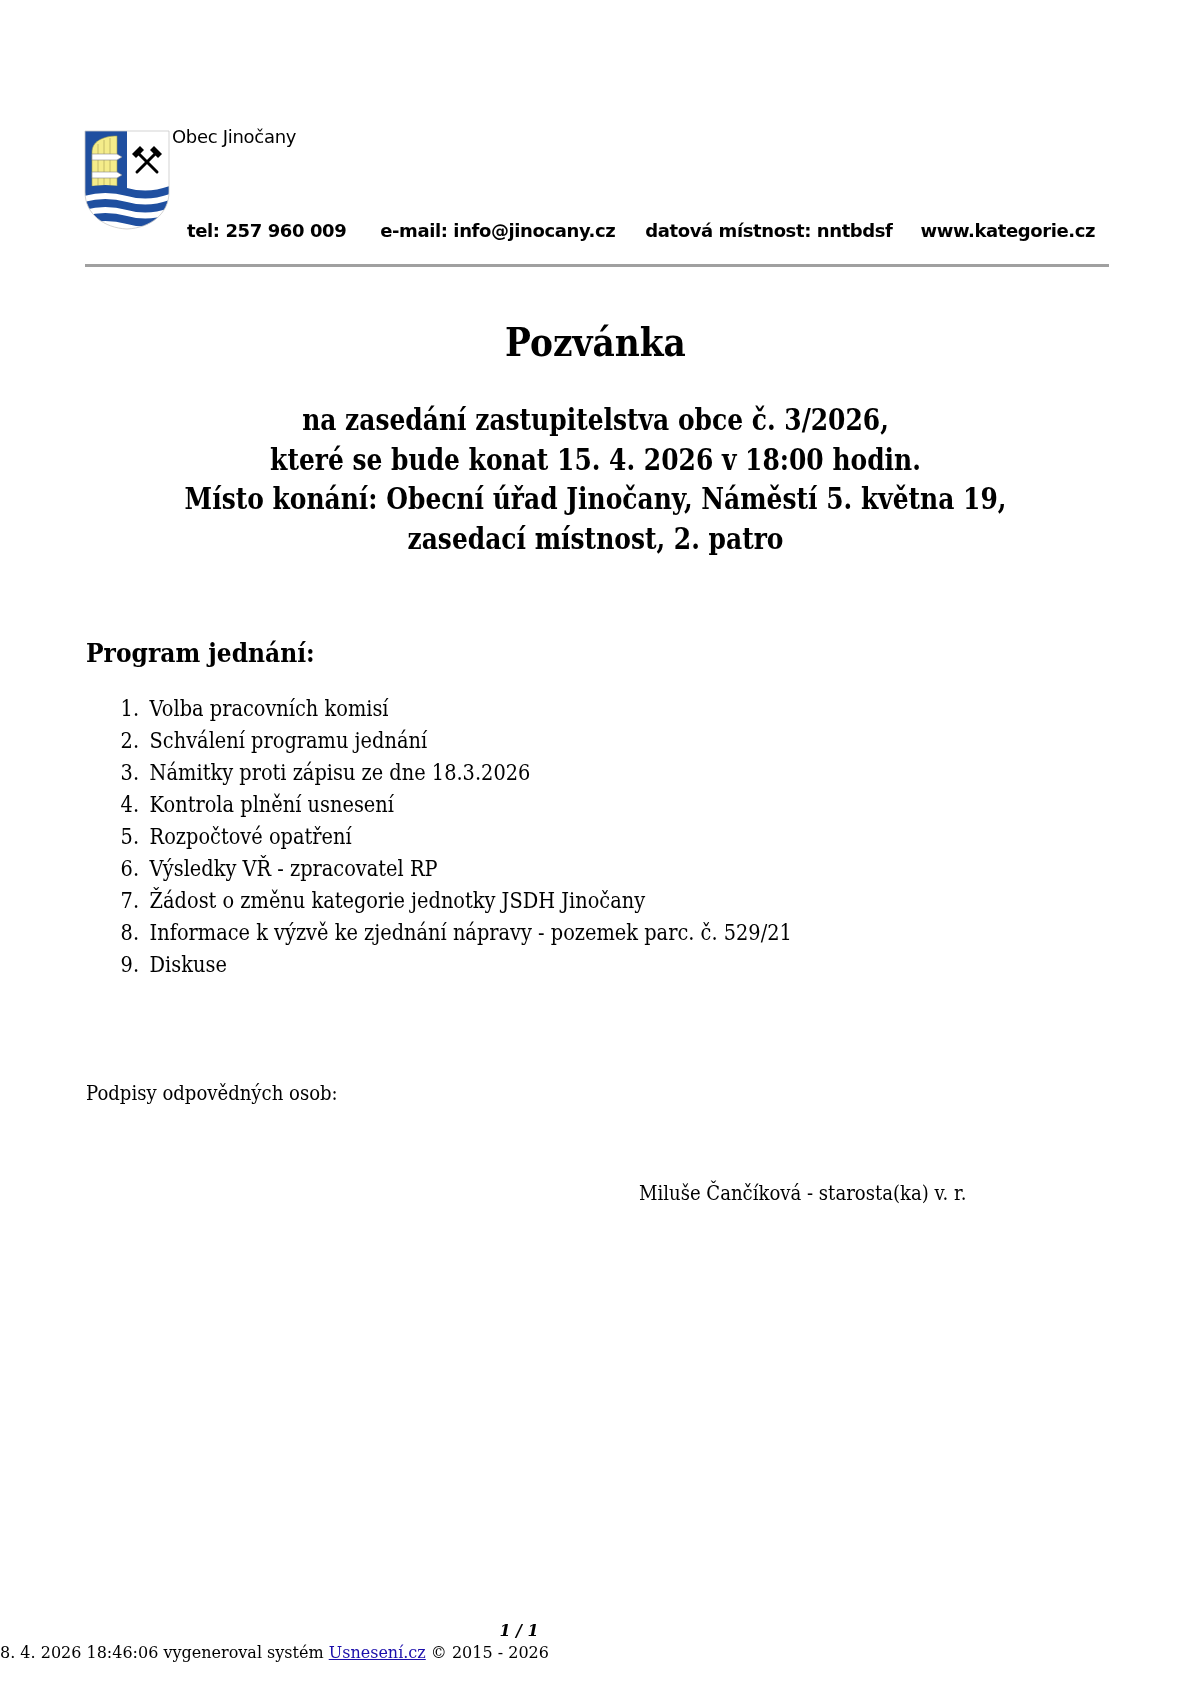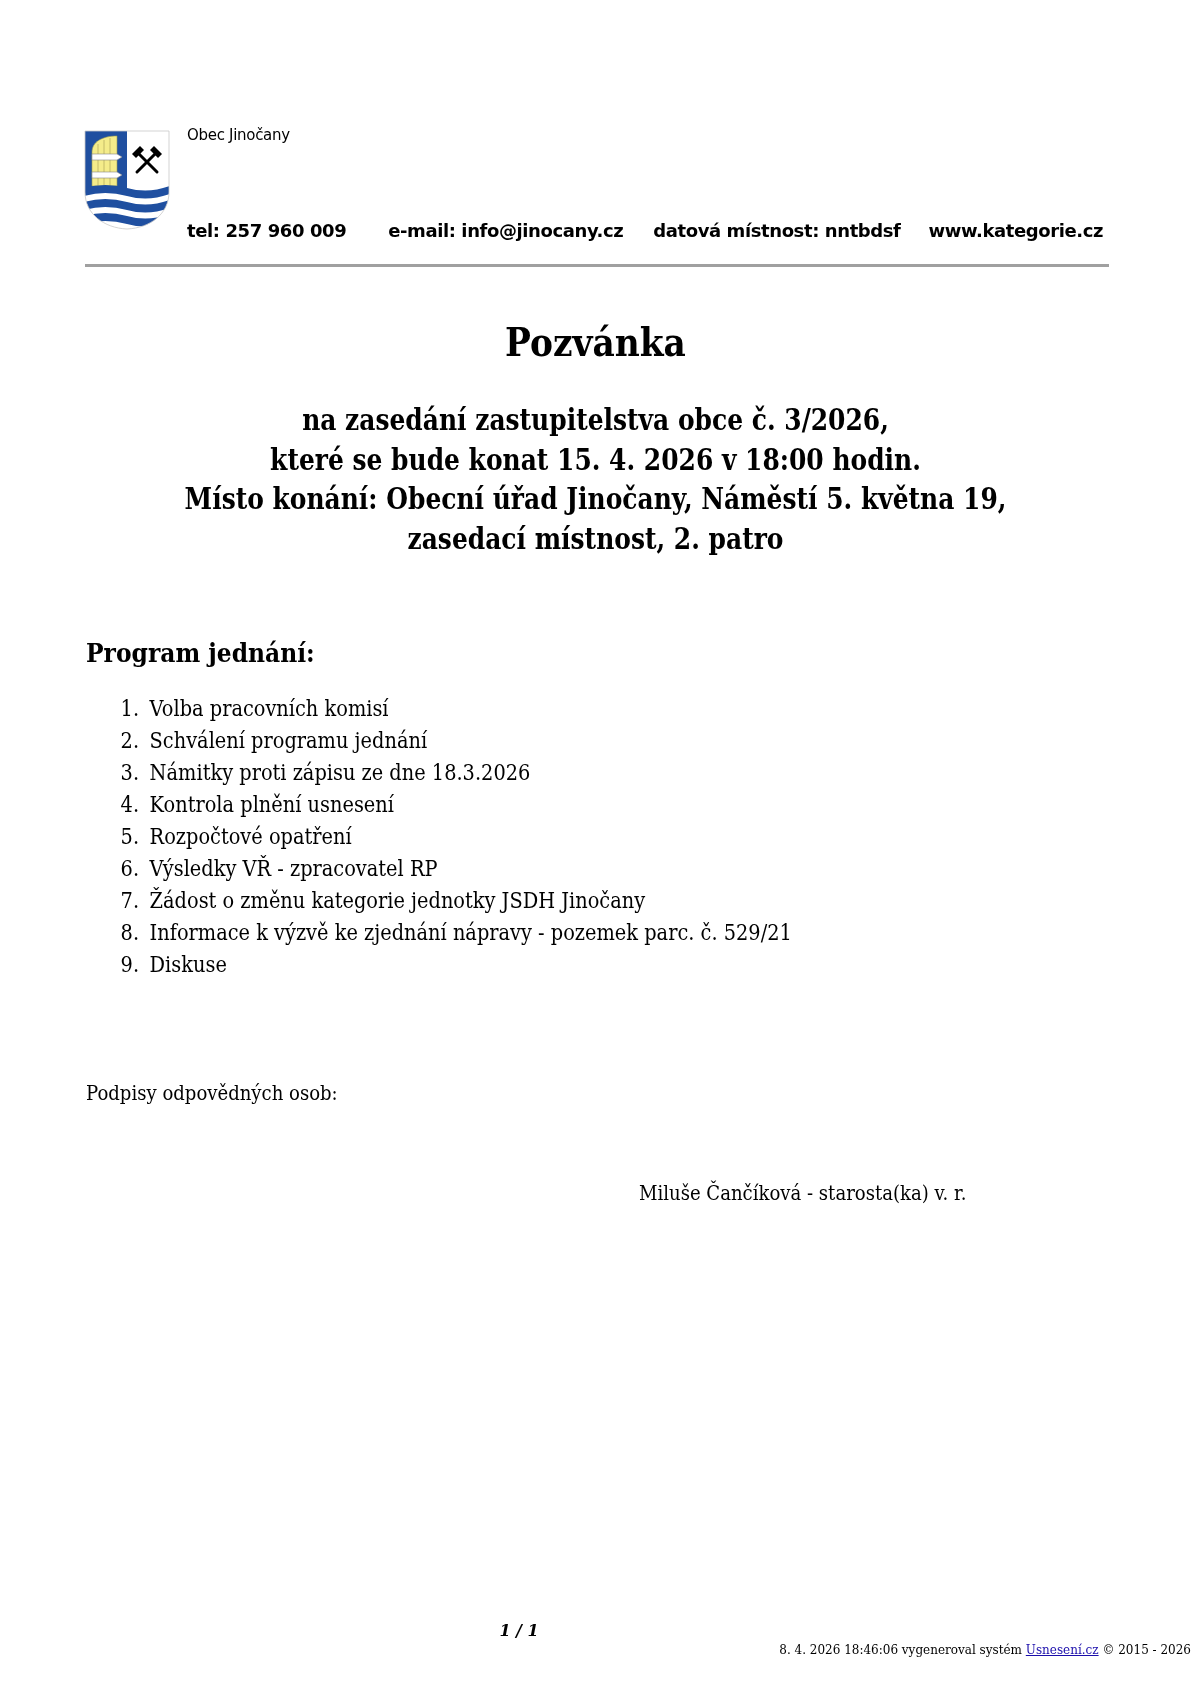--- a/index.html
+++ b/index.html
@@ -1,46 +1,46 @@
 <!DOCTYPE html>
 <html><head>
   <meta charset="utf-8">
   <style>
     html, body { margin: 0; padding: 0; background: #ffffff; }
     body { width: 1191px; height: 1684px; position: relative; overflow: hidden; color: #000; }
     .page { position: absolute; left: 0; top: 0; width: 1191px; height: 1684px; }
 
     
     .logo { position: absolute; left: 84px; top: 130px; width: 86px; height: 100px; }
-    .hdr-name { position: absolute; left: 187px; top: 126px; font-family: "DejaVu Sans", sans-serif; font-size: 15px; font-weight: normal; letter-spacing: -0.3px; text-align: right; }
+    .hdr-name { position: absolute; left: 172px; top: 126px; font-family: "DejaVu Sans", sans-serif; font-size: 18px; font-weight: normal; letter-spacing: -0.3px; text-align: right; }
     .hdr-addr { position: absolute; left: 187px; top: 161px; font-family: "DejaVu Sans", sans-serif; font-size: 18px; font-weight: bold; letter-spacing: -0.4px; }
     .hdr-contacts { position: absolute; left: 187px; top: 220px; font-family: "DejaVu Sans", sans-serif; font-size: 18px; font-weight: bold; letter-spacing: -0.4px; white-space: nowrap; }
     .hdr-contacts span { display: inline-block; }
-    .c-tel { margin-right: 36px; }
+    .c-tel { margin-right: 28px; }
     .c-mail { margin-right: 24px; }
     .c-ds { margin-right: 22px; }
     .separator { position: absolute; left: 85px; top: 264px; width: 1024px; height: 3px; background: #a0a0a0; }
 
     
     .title { position: absolute; left: 0; width: 1191px; top: 318px; text-align: center; font-family: "DejaVu Serif", serif; font-weight: bold; font-size: 40px; transform: scaleX(0.86); transform-origin: center; }
     .subtitle { position: absolute; left: 0; width: 1191px; top: 401px; text-align: center; font-family: "DejaVu Serif", serif; font-weight: bold; font-size: 29px; line-height: 39.5px; transform: scaleX(0.86); transform-origin: center; }
     .subtitle div { white-space: nowrap; }
 
     
     .program-heading { position: absolute; left: 86px; top: 638px; font-family: "DejaVu Serif", serif; font-weight: bold; font-size: 26px; transform: scaleX(0.9); transform-origin: left; white-space: nowrap; }
     .program-list { position: absolute; left: 110px; top: 693px; margin: 0; padding: 0; list-style: none; font-family: "DejaVu Serif", serif; font-size: 22px; line-height: 32px; transform: scaleX(0.88); transform-origin: left; }
     .program-list li { white-space: nowrap; display: flex; }
     .program-list .num { display: inline-block; width: 33px; text-align: right; margin-right: 12px; }
 
     .sign-label { position: absolute; left: 86px; top: 1081px; font-family: "DejaVu Serif", serif; font-size: 21px; transform: scaleX(0.86); transform-origin: left; white-space: nowrap; }
     .signature { position: absolute; left: 639px; top: 1181px; font-family: "DejaVu Serif", serif; font-size: 21px; transform: scaleX(0.86); transform-origin: left; white-space: nowrap; }
 
     
     .page-num { position: absolute; left: 0; width: 1038px; top: 1621px; text-align: center; font-family: "DejaVu Serif", serif; font-size: 16px; font-weight: bold; font-style: italic; }
-    .footer-line { position: absolute; left: 0; width: 1191px; top: 1643px; text-align: right; font-family: "DejaVu Serif", serif; font-size: 12px; white-space: nowrap; }
+    .footer-line { position: absolute; left: 0; width: 1191px; top: 1643px; text-align: left; font-family: "DejaVu Serif", serif; font-size: 16px; white-space: nowrap; }
     .footer-line a { color: #1a0dab; text-decoration: underline; }
   </style>
 </head>
 <body>
 
 <div class="page">
 
   <div class="logo">
     <svg width="86" height="100" viewBox="0 0 86 100">
       <defs>

